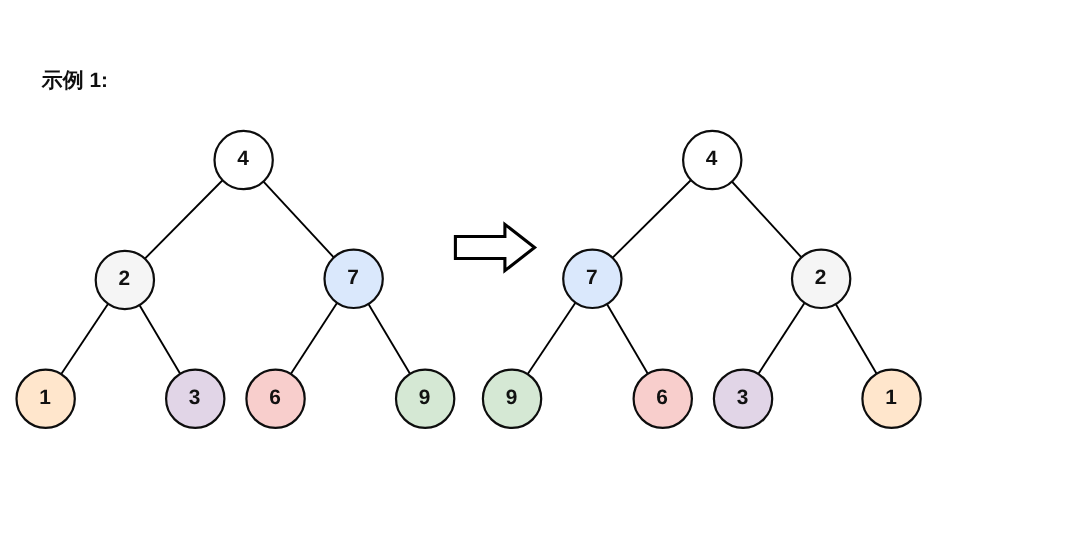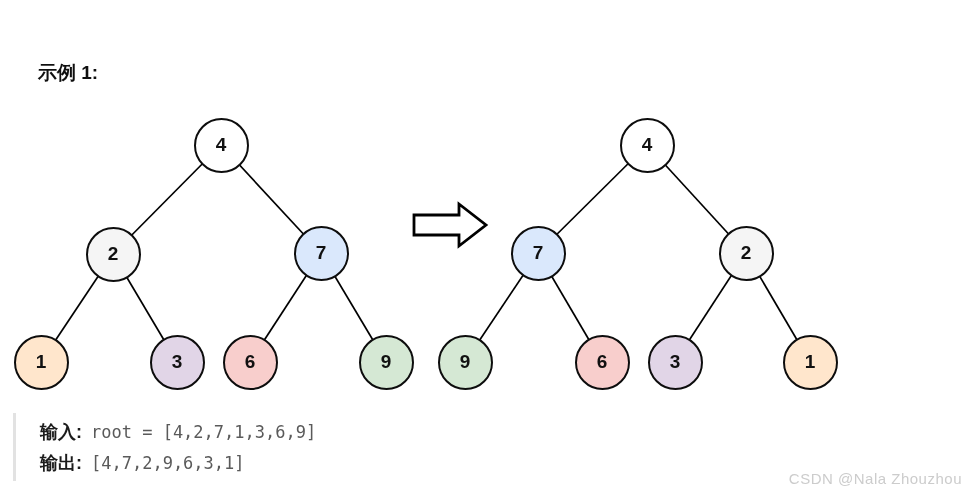--- a/index.html
+++ b/index.html
@@ -118,24 +118,15 @@
       <div class="node" style="left: 358.5px; top: 334.5px; background: rgb(213, 232, 212); border-color: rgb(13, 13, 13); color: rgb(17, 17, 17);">9</div>
       <div class="node" style="left: 619.5px; top: 117.5px; background: rgb(255, 255, 255); border-color: rgb(13, 13, 13); color: rgb(17, 17, 17);">4</div>
       <div class="node" style="left: 510.5px; top: 225.5px; background: rgb(218, 232, 252); border-color: rgb(13, 13, 13); color: rgb(17, 17, 17);">7</div>
       <div class="node" style="left: 718.5px; top: 225.5px; background: rgb(245, 245, 245); border-color: rgb(13, 13, 13); color: rgb(17, 17, 17);">2</div>
       <div class="node" style="left: 437.5px; top: 334.5px; background: rgb(213, 232, 212); border-color: rgb(13, 13, 13); color: rgb(17, 17, 17);">9</div>
       <div class="node" style="left: 574.5px; top: 334.5px; background: rgb(248, 206, 204); border-color: rgb(13, 13, 13); color: rgb(17, 17, 17);">6</div>
       <div class="node" style="left: 647.5px; top: 334.5px; background: rgb(225, 213, 231); border-color: rgb(13, 13, 13); color: rgb(17, 17, 17);">3</div>
       <div class="node" style="left: 782.5px; top: 334.5px; background: rgb(255, 230, 204); border-color: rgb(13, 13, 13); color: rgb(17, 17, 17);">1</div>
     </div>
 
-  <div class="io-block">
-    <div class="io-line">
-      <span class="io-label">输入:</span><span class="io-value">root = [4,2,7,1,3,6,9]</span>
-    </div>
-    <div class="io-line">
-      <span class="io-label">输出:</span><span class="io-value">[4,7,2,9,6,3,1]</span>
-    </div>
-  </div>
 
-  <div class="watermark">CSDN @Nala Zhouzhou</div>
 
 </div>
 
 </body></html>

